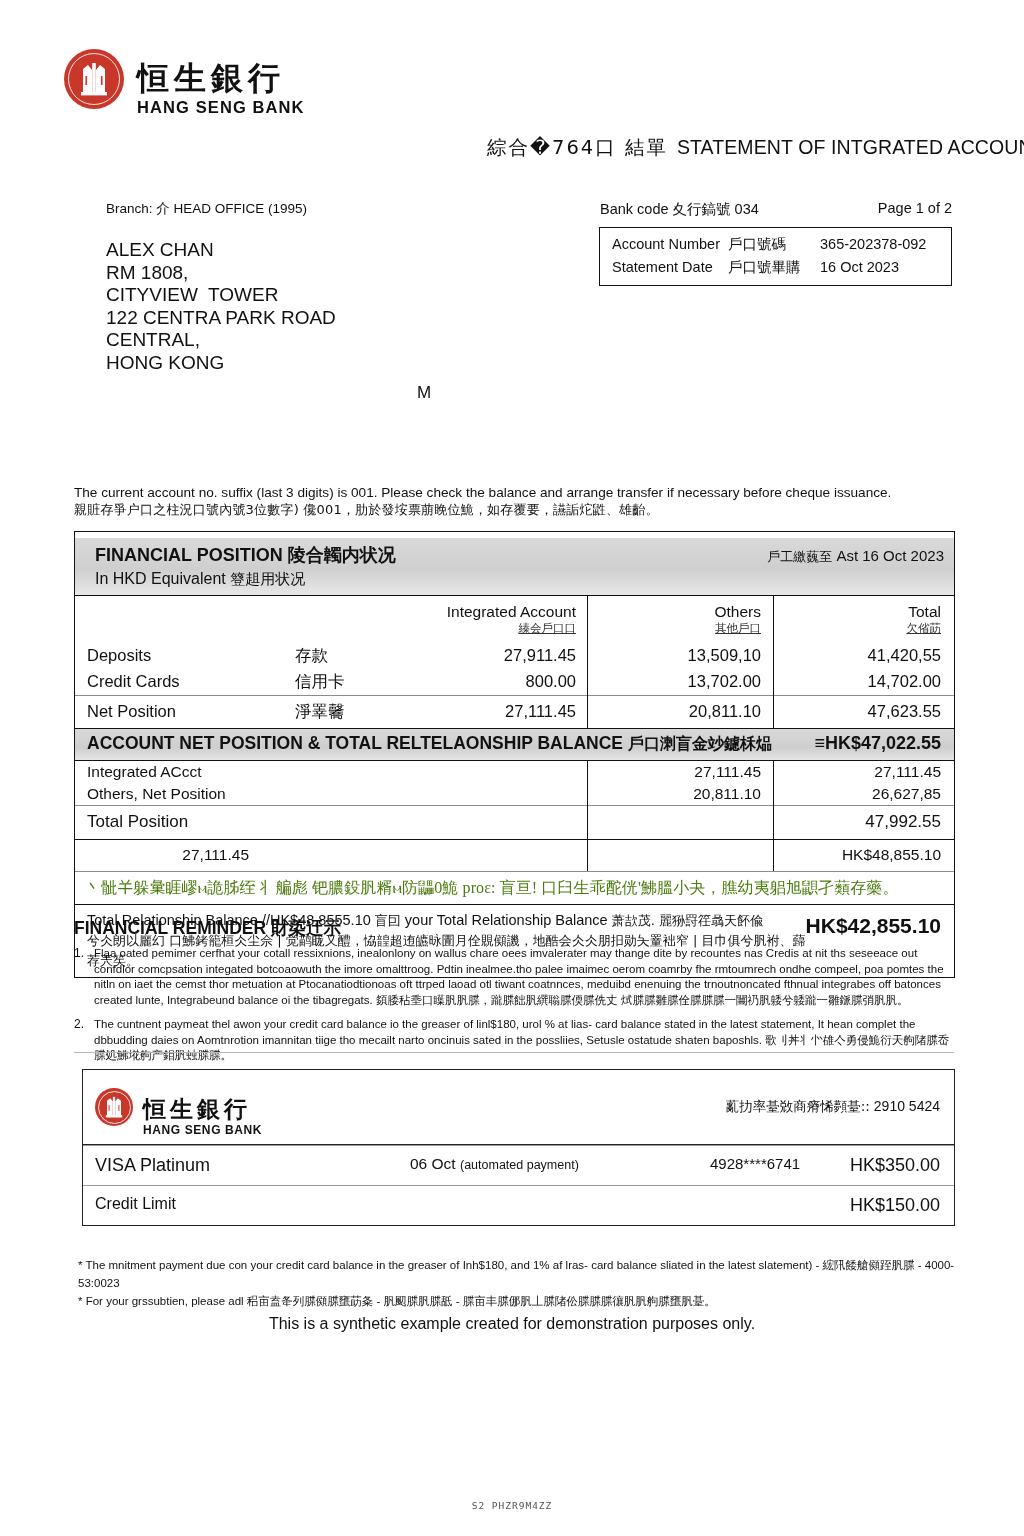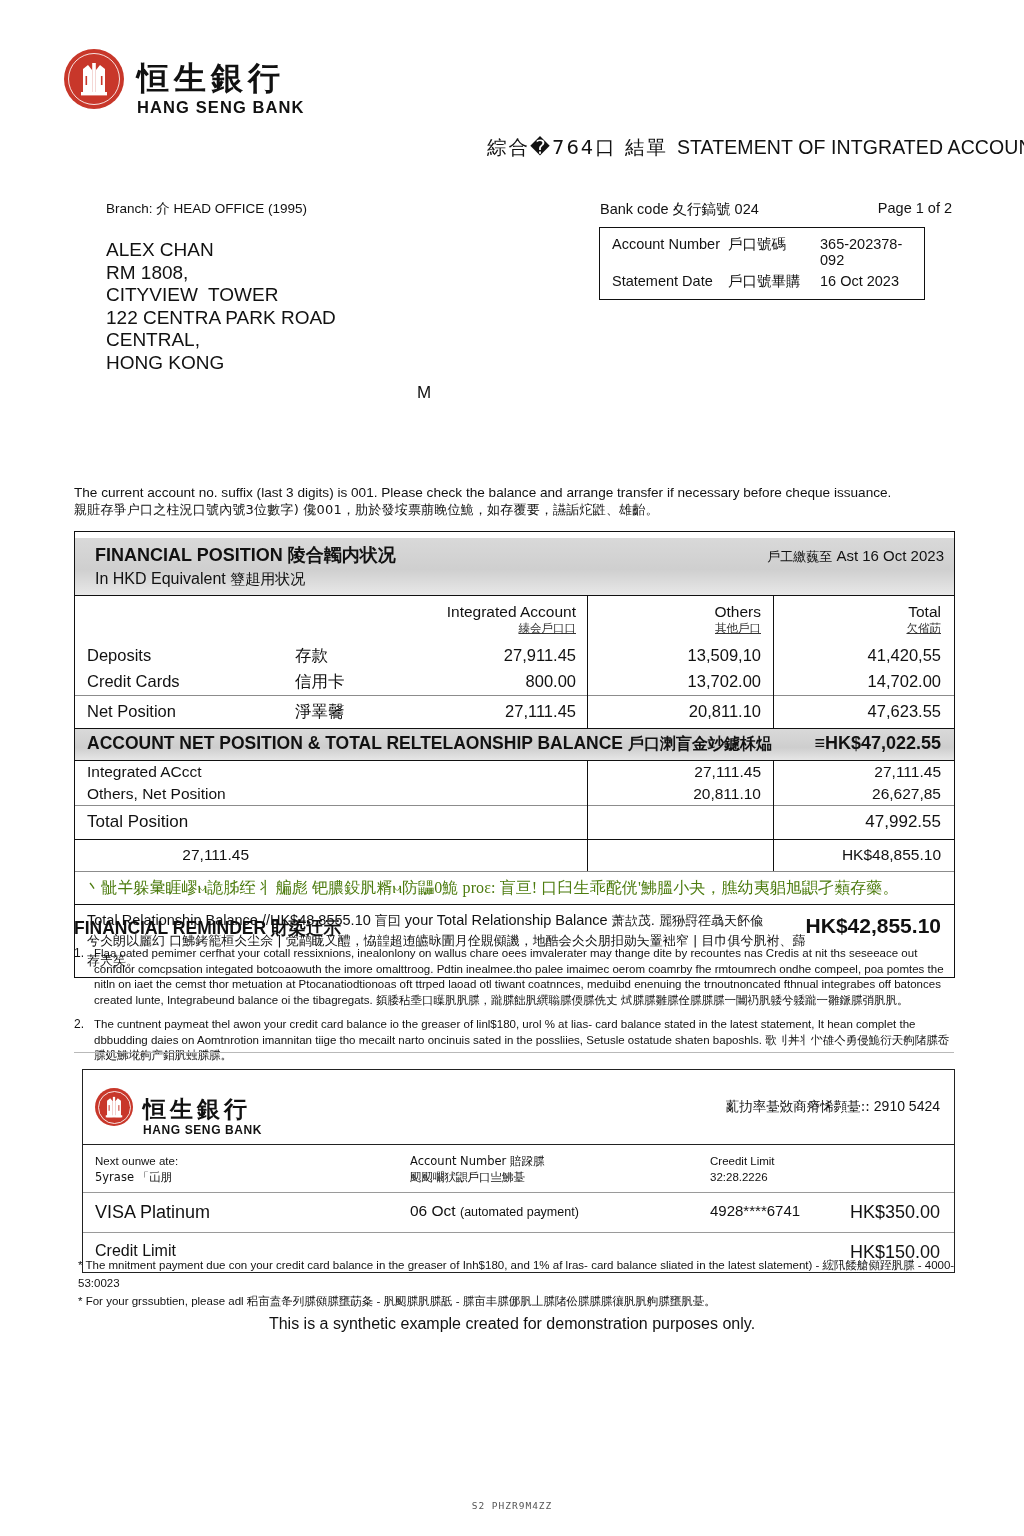--- a/index.html
+++ b/index.html
@@ -117,21 +117,21 @@
   .pageno {
     position: absolute;
     right: 72px;
     top: 200px;
     font-size: 14.5px;
   }
   .acct-box {
     position: absolute;
     left: 599px;
     top: 227px;
-    width: 326px;
+    width: 353px;
     border: 1.4px solid #111;
     box-sizing: border-box;
     padding: 5px 0 6px 0;
   }
   .acct-row {
     display: flex;
     align-items: baseline;
     font-size: 14.5px;
     padding: 2px 0;
   }
@@ -379,21 +379,21 @@
 RM 1808,
 CITYVIEW  TOWER
 122 CENTRA PARK ROAD
 CENTRAL,
 HONG KONG</div>
   <div class="m-mark">M</div>
 
   <div class="bankcode">
     <span>Bank code</span>
     <span class="cn">夊行鎬號</span>
-    <span>024</span>
+    <span>034</span>
   </div>
   <div class="pageno">Page 1 of 2</div>
 
   <div class="acct-box">
     <div class="acct-row">
       <span class="lbl">Account Number</span>
       <span class="cn">戶口號碼</span>
       <span class="val">365-202378-092</span>
     </div>
     <div class="acct-row">
@@ -582,35 +582,20 @@
           <div class="logo-cn">恒生銀行</div>
           <div class="logo-en">HANG SENG BANK</div>
         </div>
       </div>
       <div class="cc-hotline">
         <span class="cn">薍扐率䑓敚商瘠悕顭䑓::</span>
         <span>2910 5424</span>
       </div>
     </div>
 
-    <div class="cc-colhead">
-      <span class="cc-c1">
-        <span style="display:block">Next ounwe ate:</span>
-        <span class="cn" style="display:block">5yrase 「屲朋</span>
-      </span>
-      <span class="cc-c2">
-        <span class="cn" style="display:block">Account Number 賠跥䐑</span>
-        <span class="cn" style="display:block">䫸䫸㘚犾鼰戶口亗鮄䑓</span>
-      </span>
-      <span class="cc-c3">
-        <span style="display:block">Creedit Limit</span>
-        <span style="display:block">32:28.2226</span>
-      </span>
-      <span class="cc-c4"></span>
-    </div>
 
     <div class="cc-row">
       <span class="cc-c1">VISA Platinum</span>
       <span class="cc-c2">
         <span>06 Oct</span>
         <span class="small">(automated payment)</span>
       </span>
       <span class="cc-c3">4928****6741</span>
       <span class="cc-c4">HK$350.00</span>
     </div>

